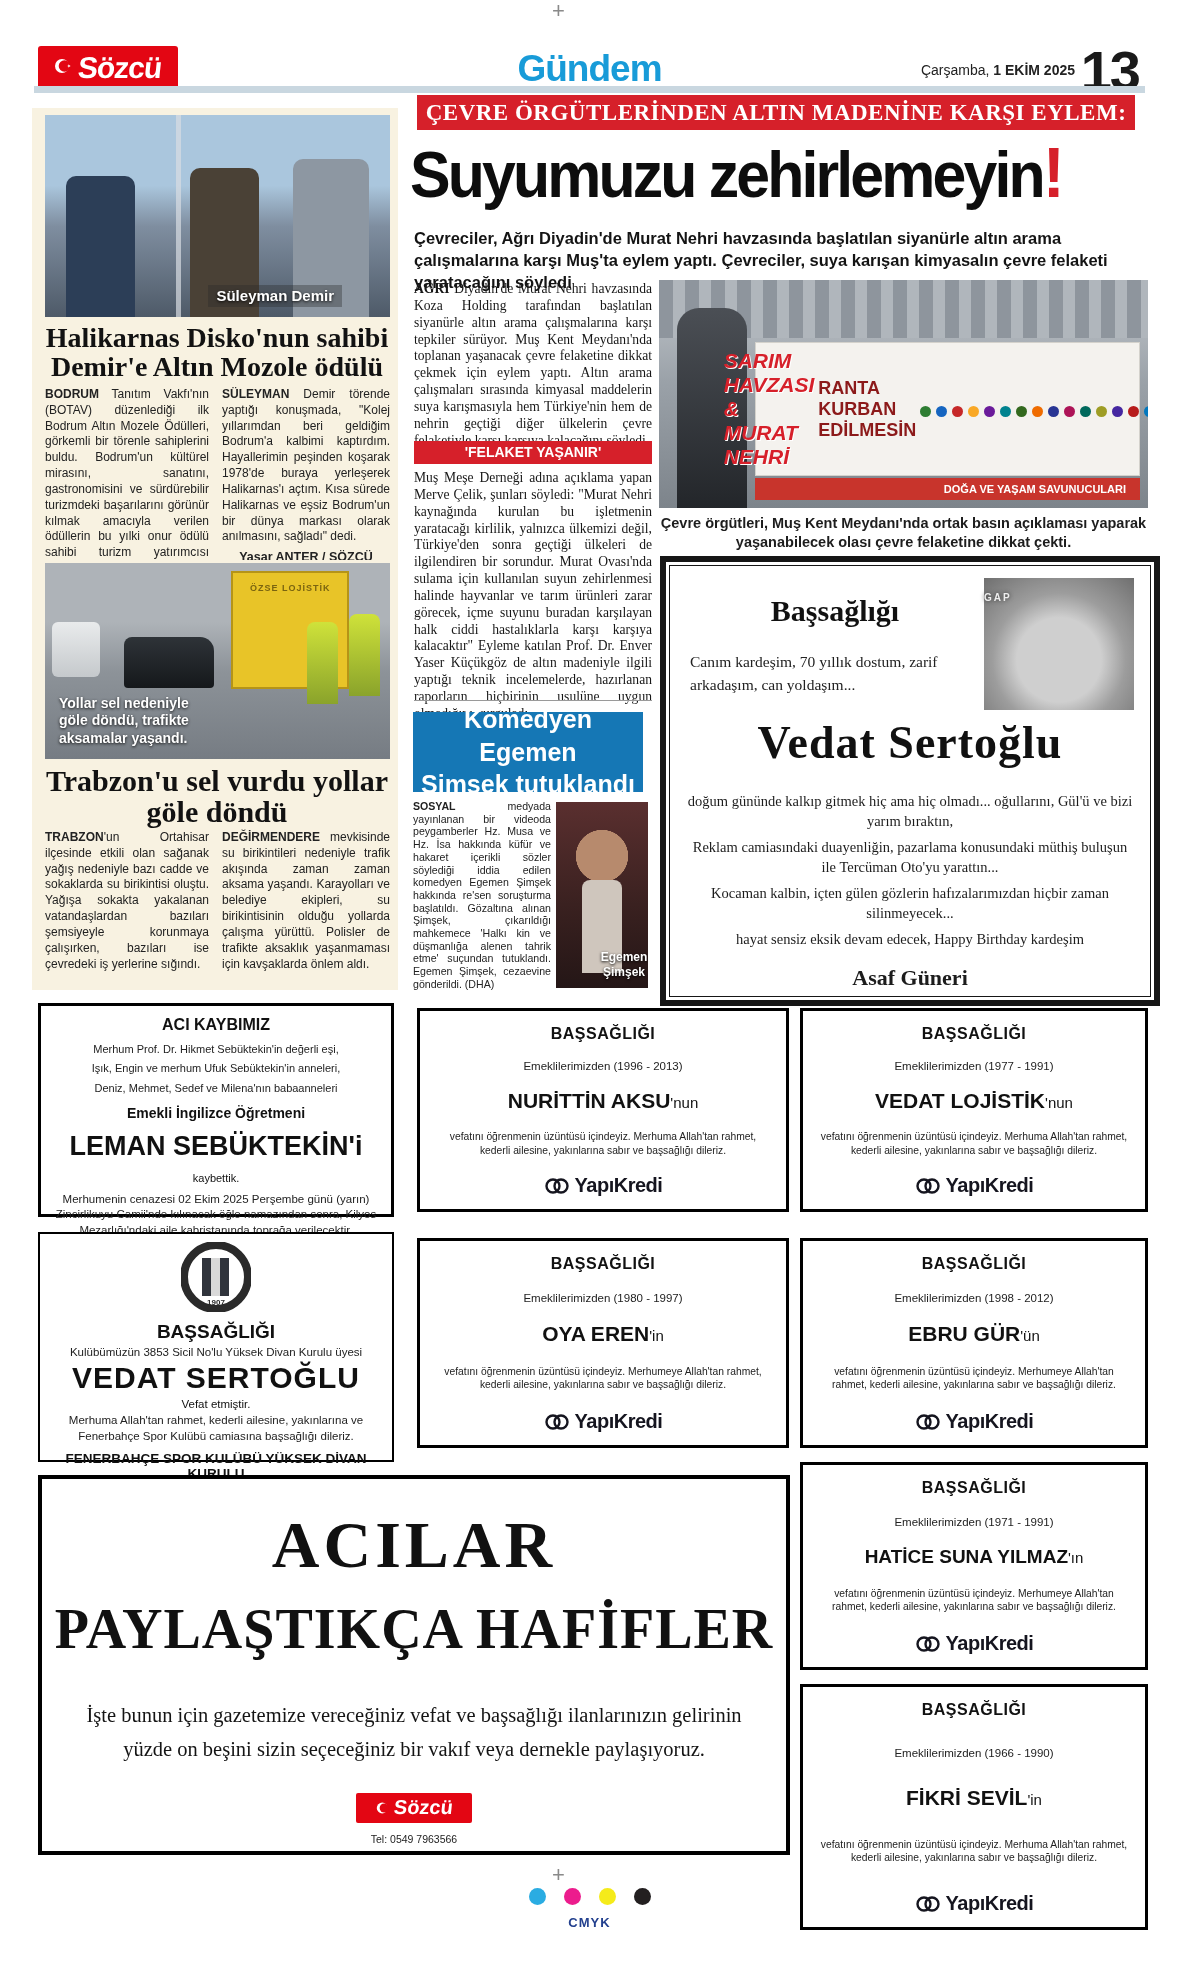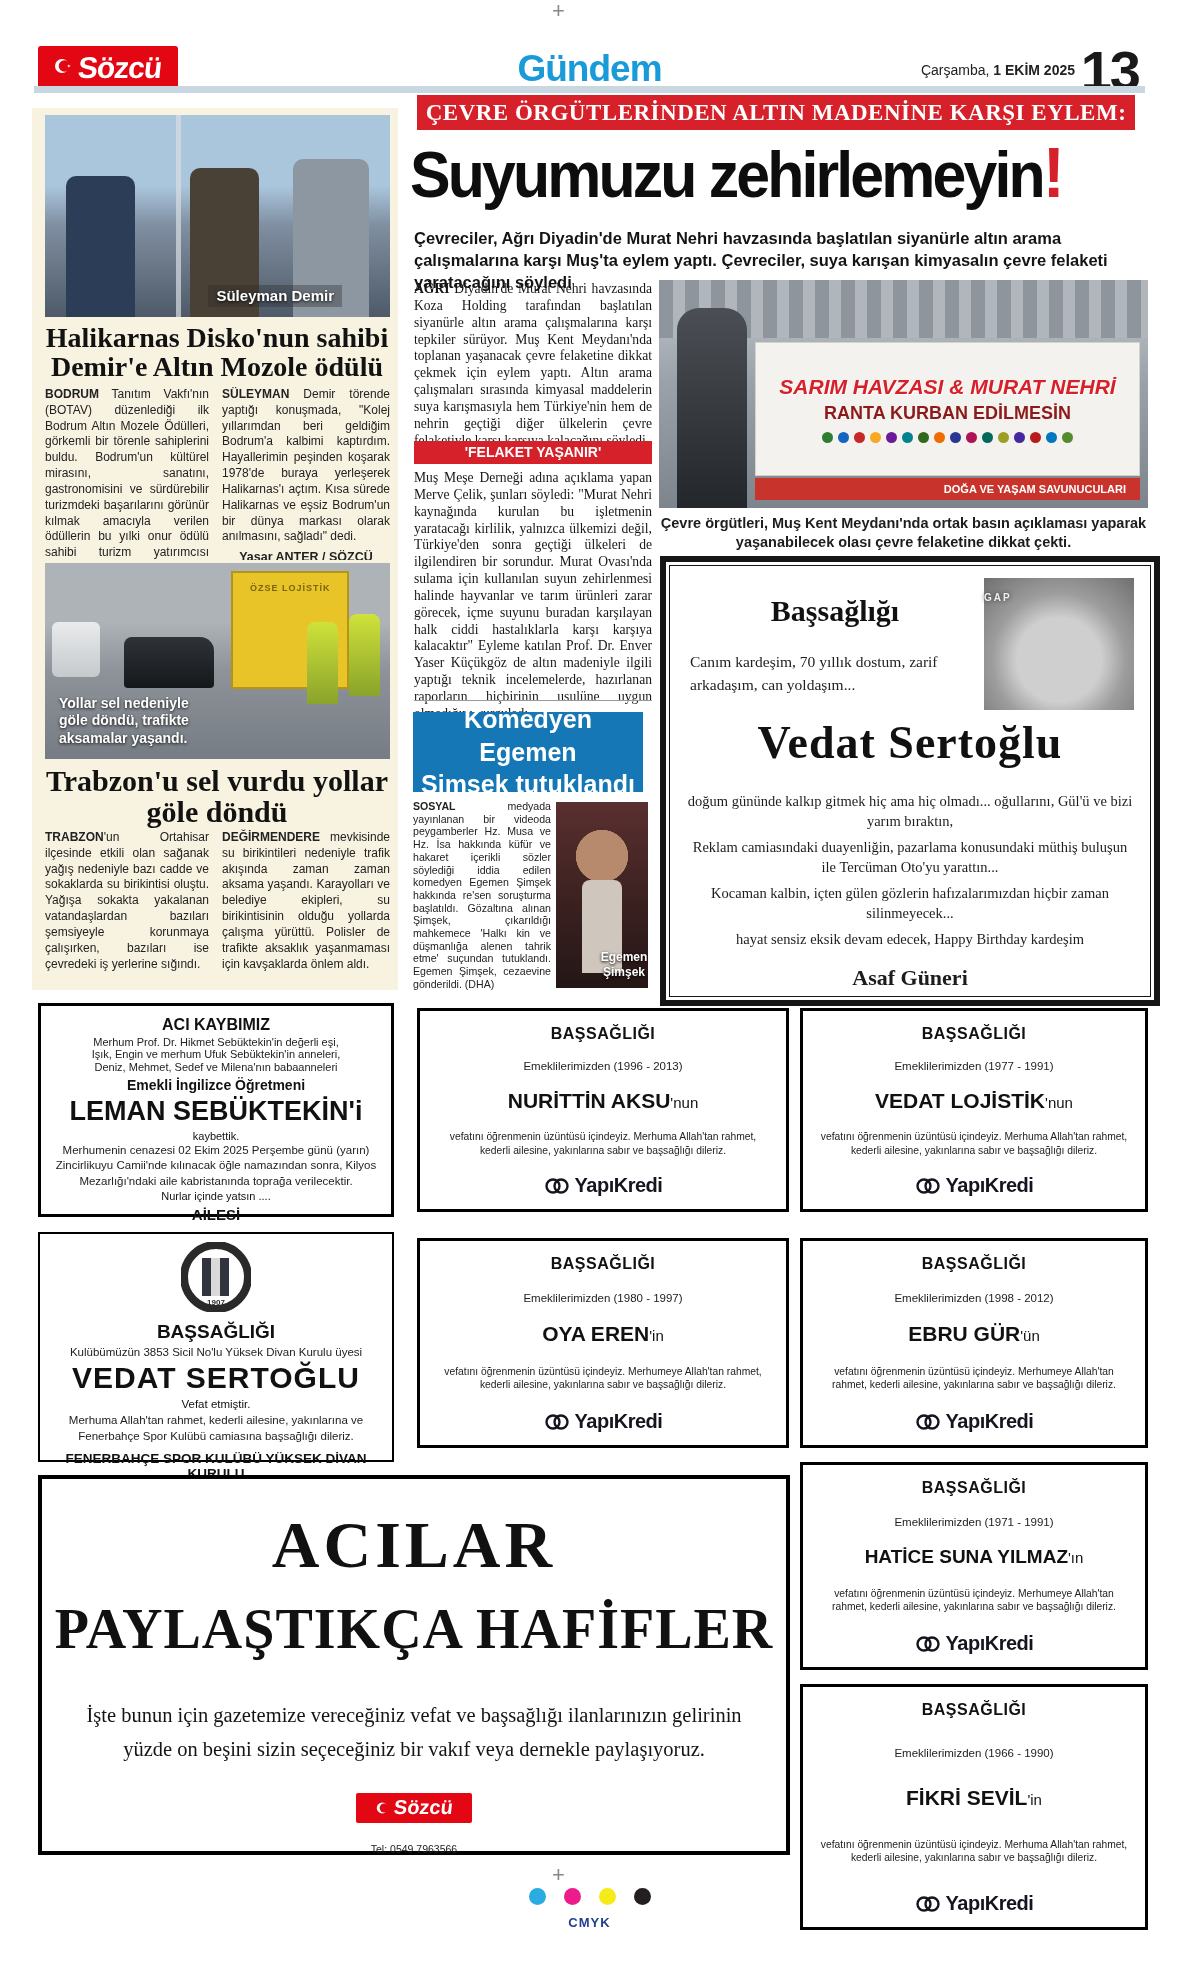--- a/index.html
+++ b/index.html
@@ -38,21 +38,21 @@
   .mainbody .lead{font-weight:bold;}
   .felaket{left:414px;top:441px;width:238px;height:23px;background:#d6202a;color:#fff;
            font-weight:bold;font-size:14px;text-align:center;line-height:23px;}
   .colrule{left:414px;top:700px;width:238px;border-top:1px solid #9a9a9a;height:0;}
   
   .protest{left:659px;top:280px;width:489px;height:228px;background:linear-gradient(180deg,#c3c8cd,#9aa1a8 45%,#7d848b);}
   .crowd{position:absolute;left:0;top:0;right:0;height:58px;
          background:repeating-linear-gradient(90deg,#8e959d 0 14px,#b0b6bc 14px 26px);}
   .silhouette{position:absolute;left:18px;top:28px;width:70px;height:200px;background:linear-gradient(180deg,#4b4f55,#23262a);border-radius:22px 22px 0 0;}
   .pbanner{position:absolute;left:96px;top:62px;right:8px;height:132px;background:#f4f2ee;border:1px solid #d4d2cc;
-           display:flex;flex-direction:column;align-items:center;justify-content:center;gap:4px;}
+           display:flex;flex-direction:row;align-items:center;justify-content:center;gap:4px;}
   .pbanner-l1{color:#d6202a;font-weight:800;font-size:21px;font-style:italic;text-shadow:1px 1px 0 #fff;}
   .pbanner-l2{color:#8c1a1a;font-weight:800;font-size:18px;}
   .logorow{display:flex;gap:5px;margin-top:4px;}
   .logorow i{width:11px;height:11px;border-radius:50%;display:block;}
   .pstrip{position:absolute;left:96px;bottom:8px;right:8px;height:22px;background:#c8342c;color:#fff;
           font-weight:bold;font-size:11px;text-align:right;line-height:22px;padding-right:14px;}
   .protest-cap{left:659px;top:514px;width:489px;text-align:center;font-weight:bold;font-size:14.5px;
                line-height:1.3;color:#1d1d1d;}
   
   .sert-frame{left:660px;top:556px;width:488px;height:438px;border:6px solid #161616;background:#fff;}
@@ -83,21 +83,21 @@
   
   .notice{border:3px solid #000;background:#fff;text-align:center;box-sizing:border-box;}
   .yk{display:flex;flex-direction:column;align-items:center;justify-content:space-between;
       padding:14px 10px 12px;}
   .yk-title{font-weight:bold;font-size:16px;letter-spacing:.5px;}
   .yk-years{font-size:11.5px;color:#222;}
   .yk-name{font-weight:bold;font-size:21px;}
   .yk-suffix{font-weight:normal;font-size:15px;}
   .yk-body{font-size:10.3px;line-height:1.3;width:96%;color:#222;}
   .yk-brand{display:flex;align-items:center;gap:5px;font-weight:bold;font-size:20px;color:#15151f;letter-spacing:-.5px;}
-  .leman{padding:10px 12px;display:flex;flex-direction:column;align-items:center;gap:1px;}
+  .leman{padding:10px 12px;display:flex;flex-direction:column;align-items:center;gap:8px;}
   .leman-title{font-weight:bold;font-size:16px;}
   .leman-line{font-size:11px;line-height:1.3;color:#222;}
   .leman-sub{font-weight:bold;font-size:14px;margin-top:2px;}
   .leman-name{font-weight:bold;font-size:27px;margin:2px 0;}
   .leman-small{font-size:11px;}
   .leman-p{font-size:11.5px;line-height:1.35;color:#222;}
   .leman-sign{font-weight:bold;font-size:15px;margin-top:3px;}
   .fb{border-width:2px;padding:8px 10px;display:flex;flex-direction:column;align-items:center;gap:3px;}
   .fb-title{font-weight:bold;font-size:19px;margin-top:2px;}
   .fb-sub{font-size:11.5px;color:#222;}
@@ -107,21 +107,21 @@
   .fb-sign{font-weight:bold;font-size:13.5px;margin-top:4px;}
   
   .acilar{left:38px;top:1475px;width:752px;height:380px;border:4px solid #000;background:#fff;
           text-align:center;font-family:"Liberation Serif",serif;box-sizing:border-box;}
   .acilar-l1{font-weight:bold;font-size:66px;letter-spacing:4px;margin-top:28px;}
   .acilar-l2{font-weight:bold;font-size:56px;letter-spacing:1px;margin-top:14px;}
   .acilar-body{font-size:20.5px;line-height:1.65;margin-top:38px;color:#141414;}
   .acilar-logo{display:inline-flex;align-items:center;justify-content:center;gap:4px;background:#e30613;
                width:116px;height:30px;border-radius:2px;margin-top:26px;}
   .acilar-logo span{color:#fff;font-family:"Liberation Sans",sans-serif;font-weight:bold;font-size:20px;transform:skewX(-6deg);}
-  .acilar-tel{font-family:"Liberation Sans",sans-serif;font-size:10.5px;margin-top:20px;color:#222;}
+  .acilar-tel{font-family:"Liberation Sans",sans-serif;font-size:10.5px;margin-top:10px;color:#222;}
   
   .cmyk{left:0;right:0;top:1888px;display:flex;justify-content:center;gap:18px;}
   .cmyk i{width:17px;height:17px;border-radius:50%;display:block;}
   .cmyk-label{left:0;right:0;top:1915px;text-align:center;font-weight:800;font-size:13px;color:#23408e;letter-spacing:1px;}
   
   .truck{position:absolute;left:54%;top:4%;width:33%;height:58%;background:#e8c428;border:2px solid #b59417;}
   .truck-label{position:absolute;top:10px;left:0;right:0;text-align:center;color:#7a6410;font-weight:bold;font-size:9px;letter-spacing:1px;}
   .car{position:absolute;left:23%;top:38%;width:26%;height:26%;background:linear-gradient(180deg,#2e3338,#15181b);border-radius:8px 14px 4px 4px;}
   .car2{position:absolute;left:2%;top:30%;width:14%;height:28%;background:linear-gradient(180deg,#e9ebec,#c5c9cc);border-radius:6px;}
   .worker{position:absolute;width:9%;height:42%;background:linear-gradient(180deg,#cfe23a,#8aa32b);border-radius:8px 8px 0 0;}

